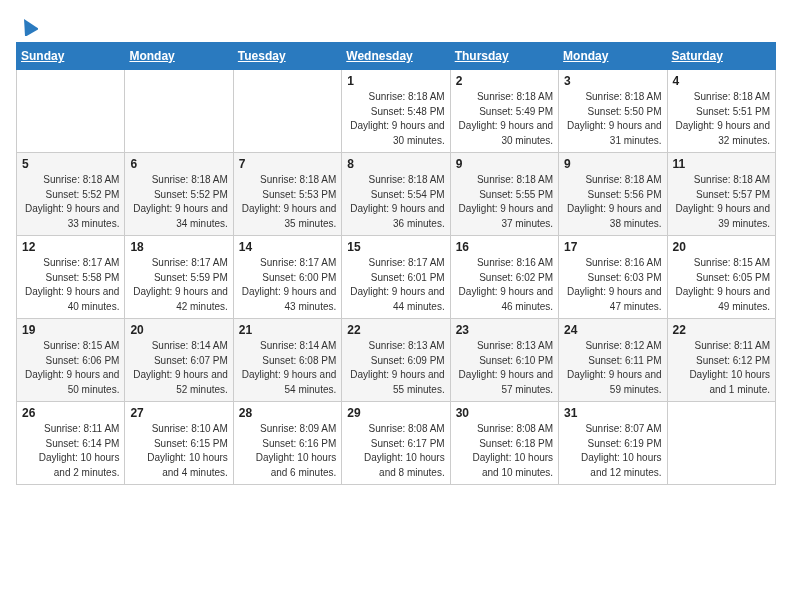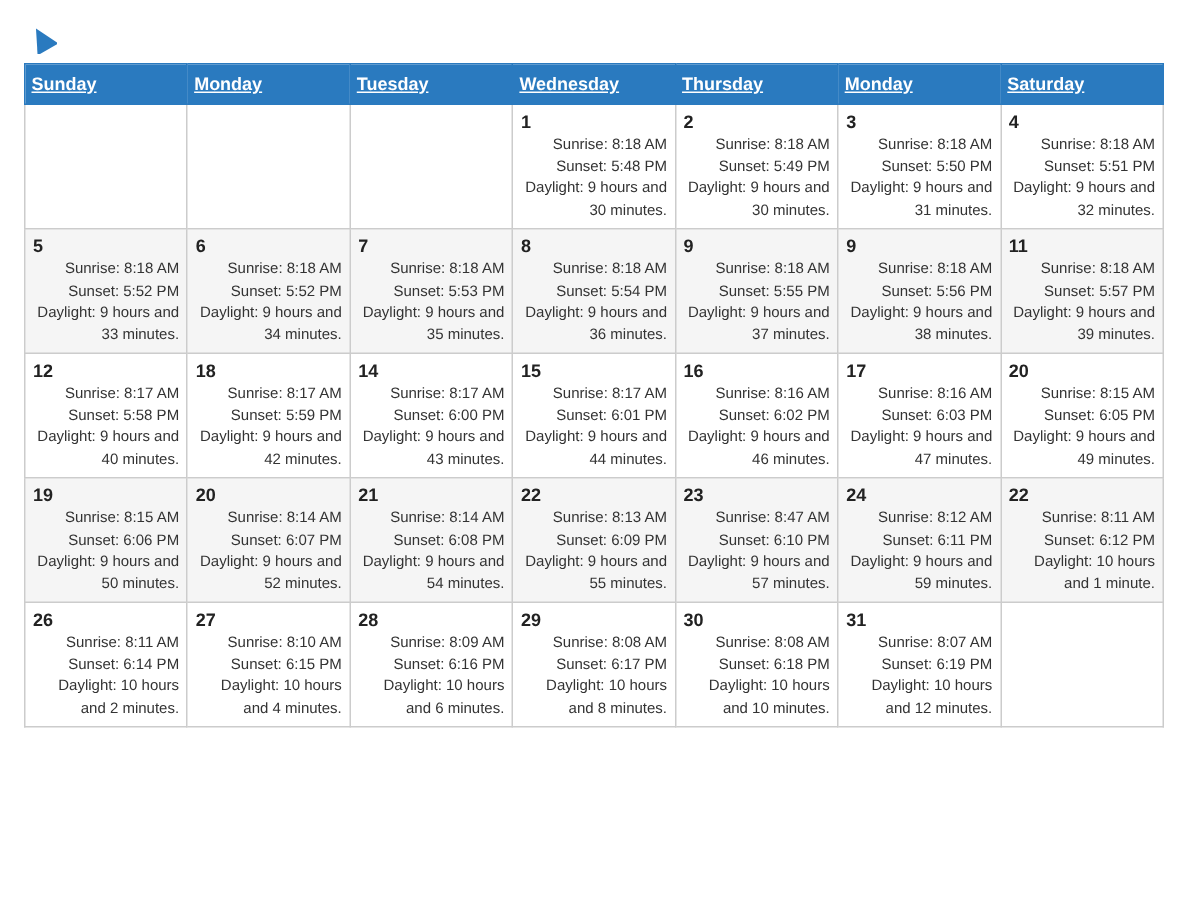--- a/index.html
+++ b/index.html
@@ -248,21 +248,21 @@
 Daylight: 9 hours and 54 minutes.</div>
         </td>
         <td>
           <div class="day-number">22</div>
           <div class="day-info">Sunrise: 8:13 AM
 Sunset: 6:09 PM
 Daylight: 9 hours and 55 minutes.</div>
         </td>
         <td>
           <div class="day-number">23</div>
-          <div class="day-info">Sunrise: 8:47 AM
+          <div class="day-info">Sunrise: 8:13 AM
 Sunset: 6:10 PM
 Daylight: 9 hours and 57 minutes.</div>
         </td>
         <td>
           <div class="day-number">24</div>
           <div class="day-info">Sunrise: 8:12 AM
 Sunset: 6:11 PM
 Daylight: 9 hours and 59 minutes.</div>
         </td>
         <td>

